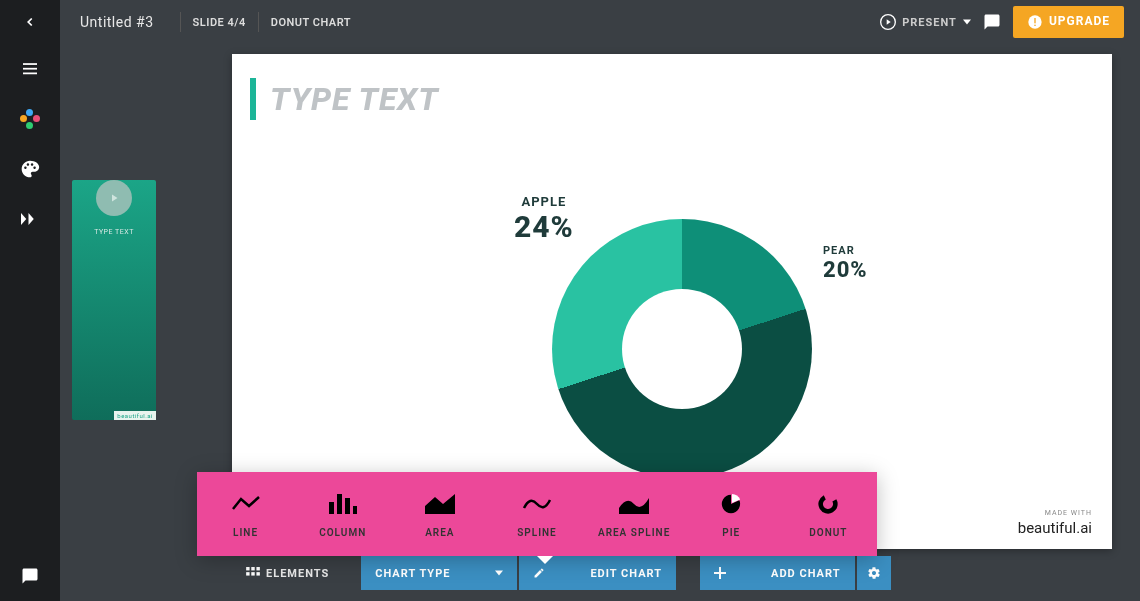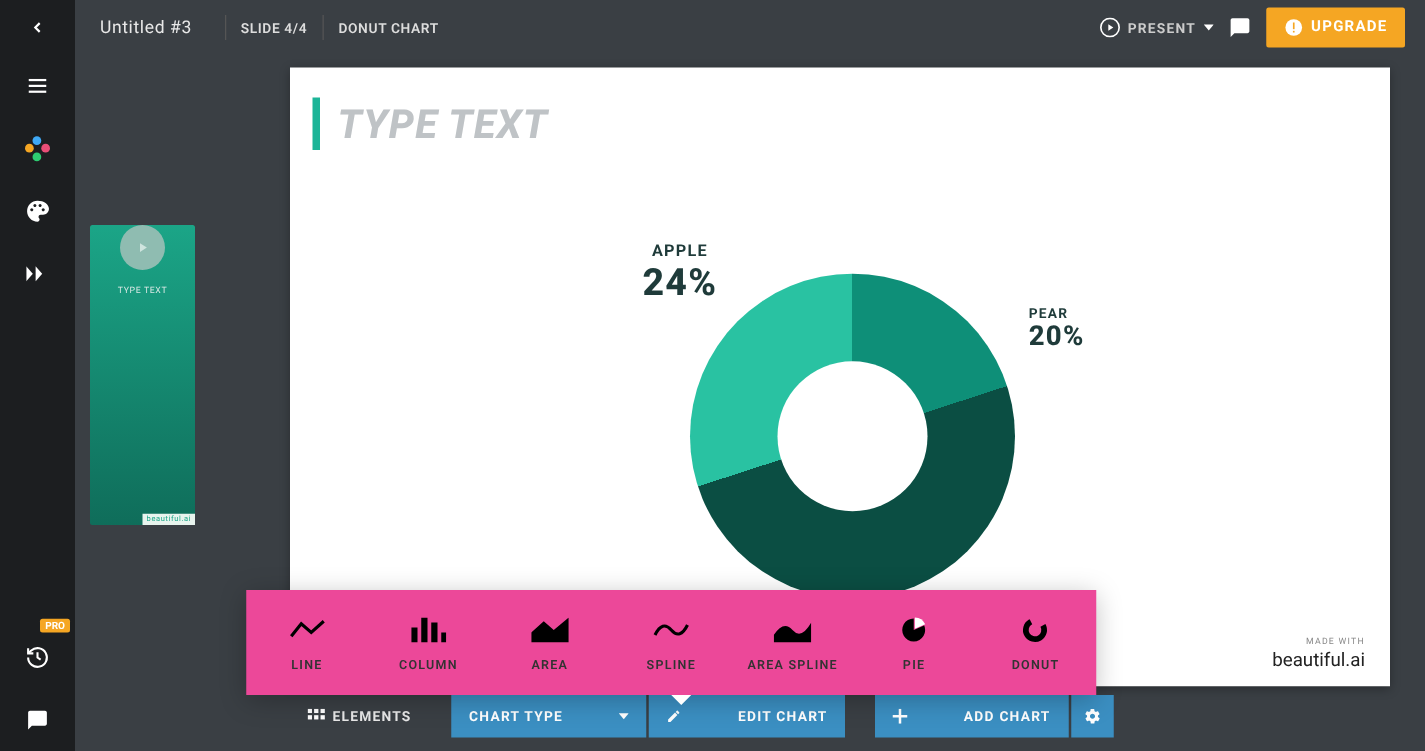--- a/index.html
+++ b/index.html
@@ -272,28 +272,20 @@
       </svg>
   </div>
   <div class="rail-item">
     <svg width="18" height="14" viewBox="0 0 24 16" fill="#fff">
         <polygon points="0,0 7,8 0,16"></polygon>
         <polygon points="10,0 17,8 10,16"></polygon>
       </svg>
   </div>
   <div class="spacer"></div>
   <div class="rail-item">
-    <span class="pro-badge">PRO</span>
-    <svg width="20" height="20" viewBox="0 0 24 24" fill="none" stroke="#fff" stroke-width="2">
-        <path d="M3 12a9 9 0 1 0 3-6.7L3 8"></path>
-        <polyline points="3 3 3 8 8 8"></polyline>
-        <polyline points="12 7 12 12 15 14"></polyline>
-      </svg>
-  </div>
-  <div class="rail-item">
     <svg width="18" height="18" viewBox="0 0 24 24" fill="#fff">
         <path d="M20 2H4c-1.1 0-2 .9-2 2v18l4-4h14c1.1 0 2-.9 2-2V4c0-1.1-.9-2-2-2z"></path>
       </svg>
   </div>
 </div>
 
 <div class="topbar">
   <span class="doc-title">Untitled #3</span>
   <span class="sep"></span>
   <span class="crumb">SLIDE 4/4</span>

